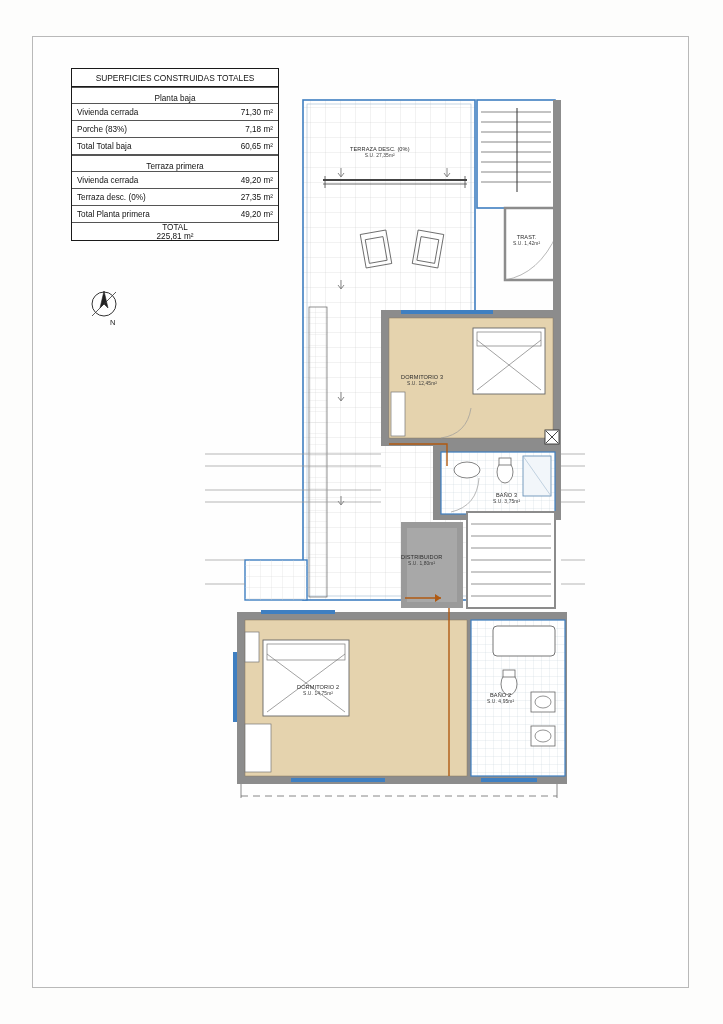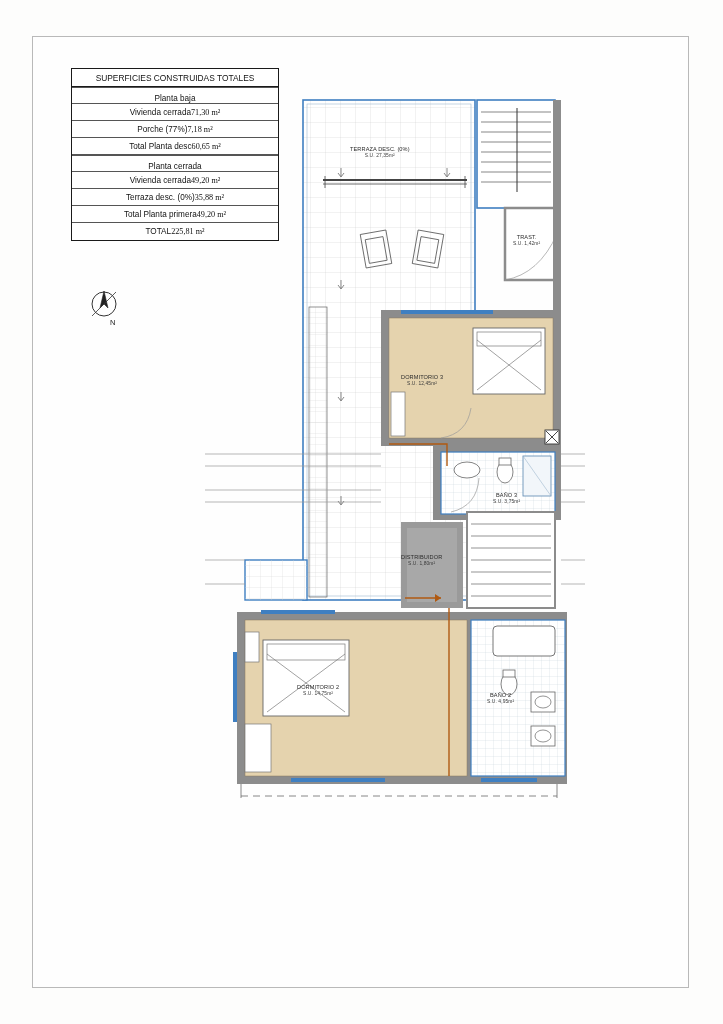--- a/index.html
+++ b/index.html
@@ -35,41 +35,41 @@
     left: 71px; top: 68px;
     width: 208px;
     border: 1px solid #1a1a1a;
     box-sizing: border-box;
     background: #ffffff;
     font-size: 8.2px;
     color: #111;
   }
   #areas-table .row {
     display: flex;
-    justify-content: center;
+    justify-content: space-between;
     align-items: center;
     height: 17px;
     padding: 0 5px;
     box-sizing: border-box;
     border-bottom: 0.7px solid #555;
   }
-  #areas-table .row:last-child { border-bottom: none; }
+  #areas-table .row:last-child { border-bottom: none; flex-direction: column; }
   #areas-table .row.head {
     justify-content: center;
     font-size: 8.4px;
     height: 18px;
     border-bottom: 1px solid #1a1a1a;
   }
   #areas-table .row.sub {
     justify-content: center;
     border-top: 0.7px solid #555;
     align-items: flex-end;
   }
   #areas-table .label { white-space: nowrap; }
-  #areas-table .value { white-space: nowrap; font-family: Liberation Serif, serif; }
+  #areas-table .value { white-space: nowrap; }
 
   
   #north {
     position: absolute;
     left: 86px; top: 288px;
     width: 40px; height: 46px;
   }
   #north .n-label {
     position: absolute;
     left: 24px; top: 30px;
@@ -112,38 +112,38 @@
     </div>
 
     <div class="row sub">
       <span>Planta baja</span>
     </div>
     <div class="row">
       <span class="label">Vivienda cerrada</span>
       <span class="value">71,30 m²</span>
     </div>
     <div class="row">
-      <span class="label">Porche (77%)</span>
+      <span class="label">Porche (83%)</span>
       <span class="value">7,18 m²</span>
     </div>
     <div class="row">
-      <span class="label">Total Planta desc</span>
+      <span class="label">Total Total baja</span>
       <span class="value">60,65 m²</span>
     </div>
 
     <div class="row sub">
-      <span>Planta cerrada</span>
+      <span>Terraza primera</span>
     </div>
     <div class="row">
       <span class="label">Vivienda cerrada</span>
       <span class="value">49,20 m²</span>
     </div>
     <div class="row">
       <span class="label">Terraza desc. (0%)</span>
-      <span class="value">35,88 m²</span>
+      <span class="value">27,35 m²</span>
     </div>
     <div class="row">
       <span class="label">Total Planta primera</span>
       <span class="value">49,20 m²</span>
     </div>
 
     <div class="row">
       <span class="label">TOTAL</span>
       <span class="value">225,81 m²</span>
     </div>

